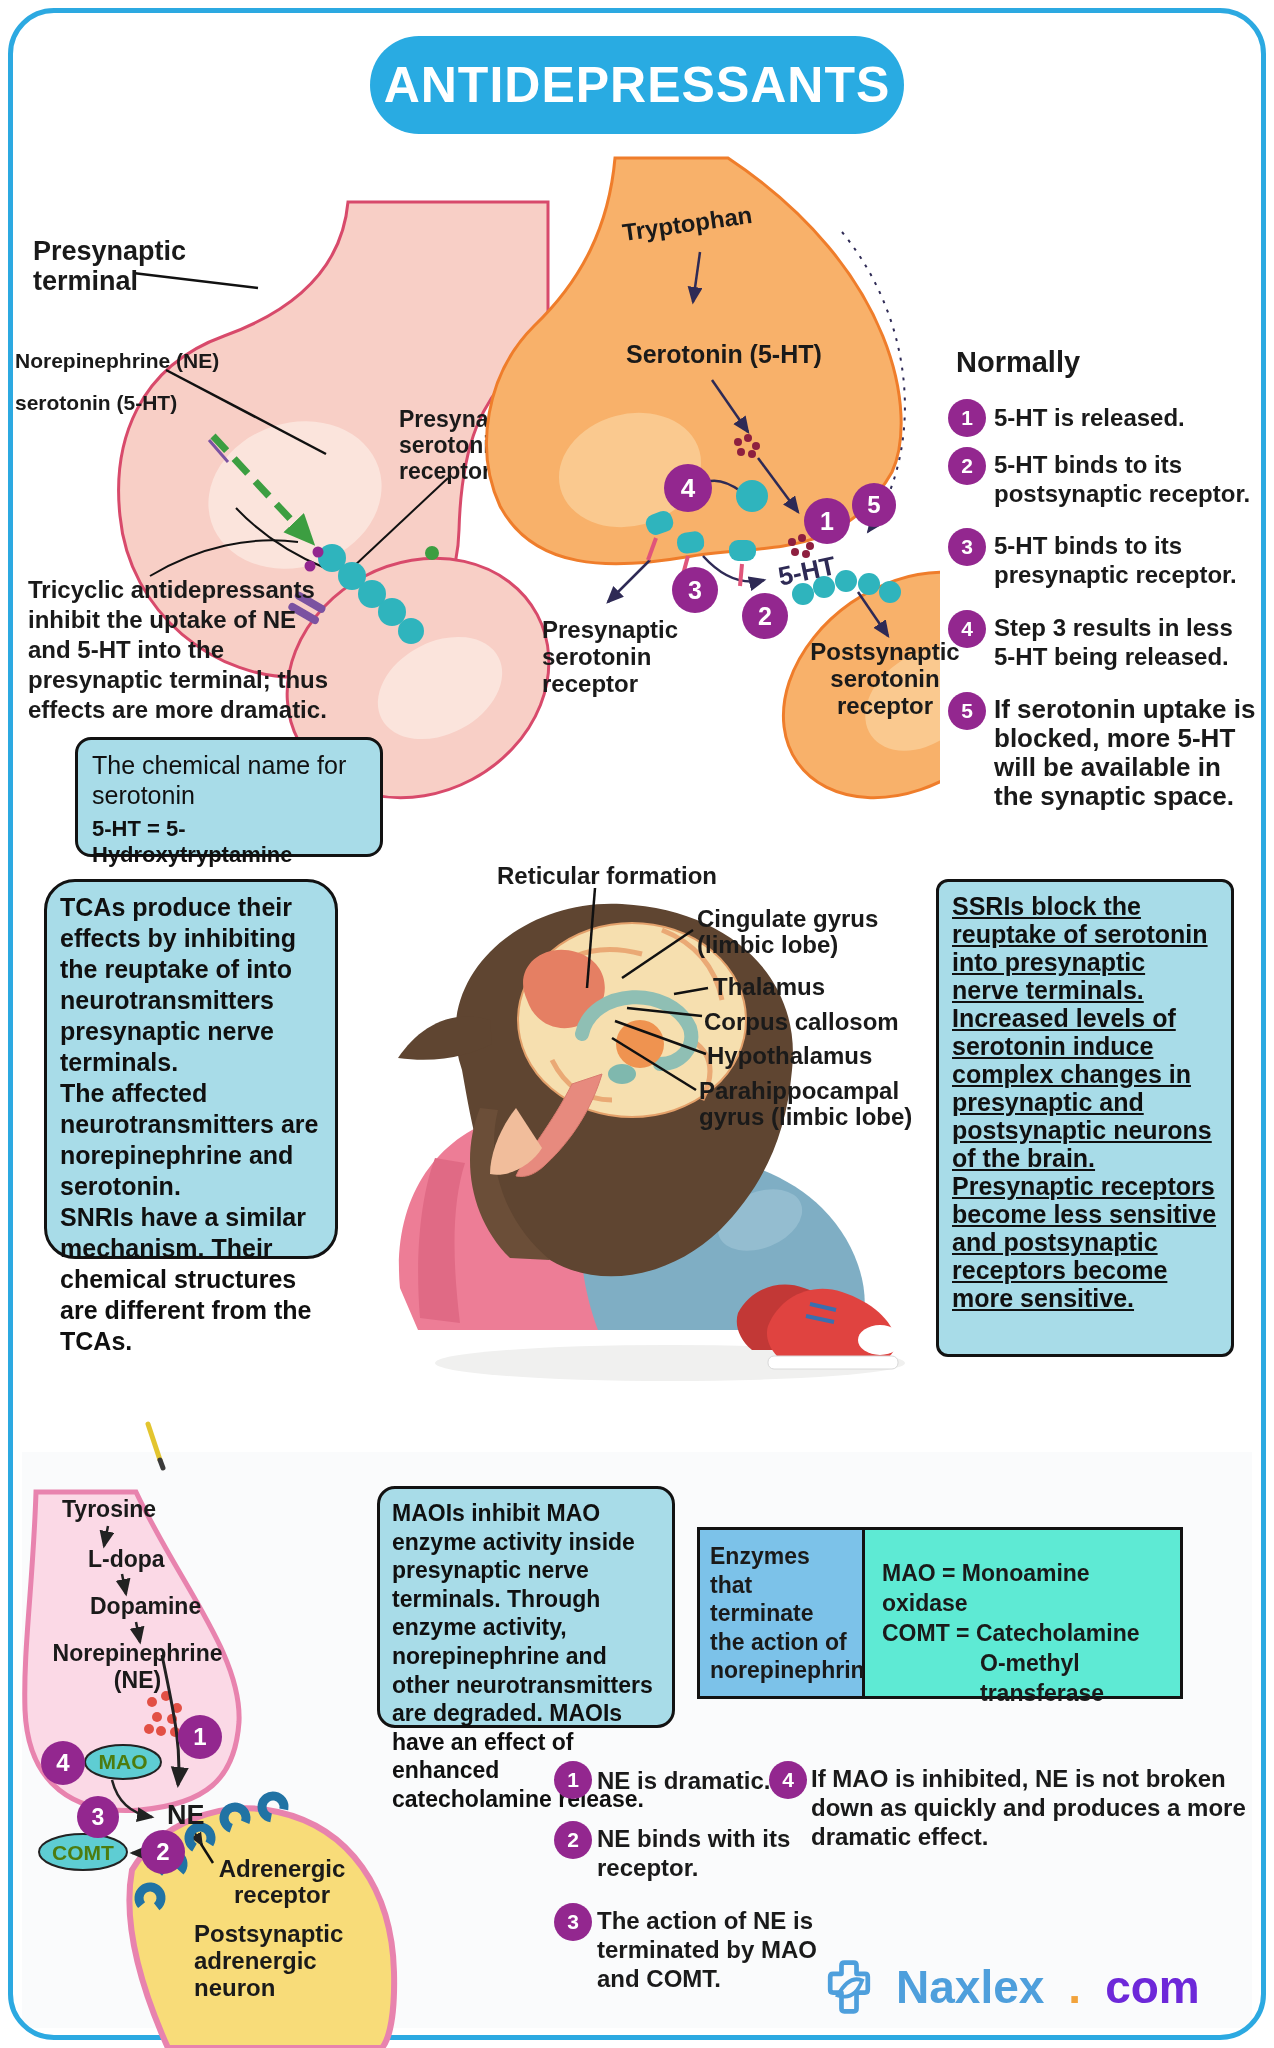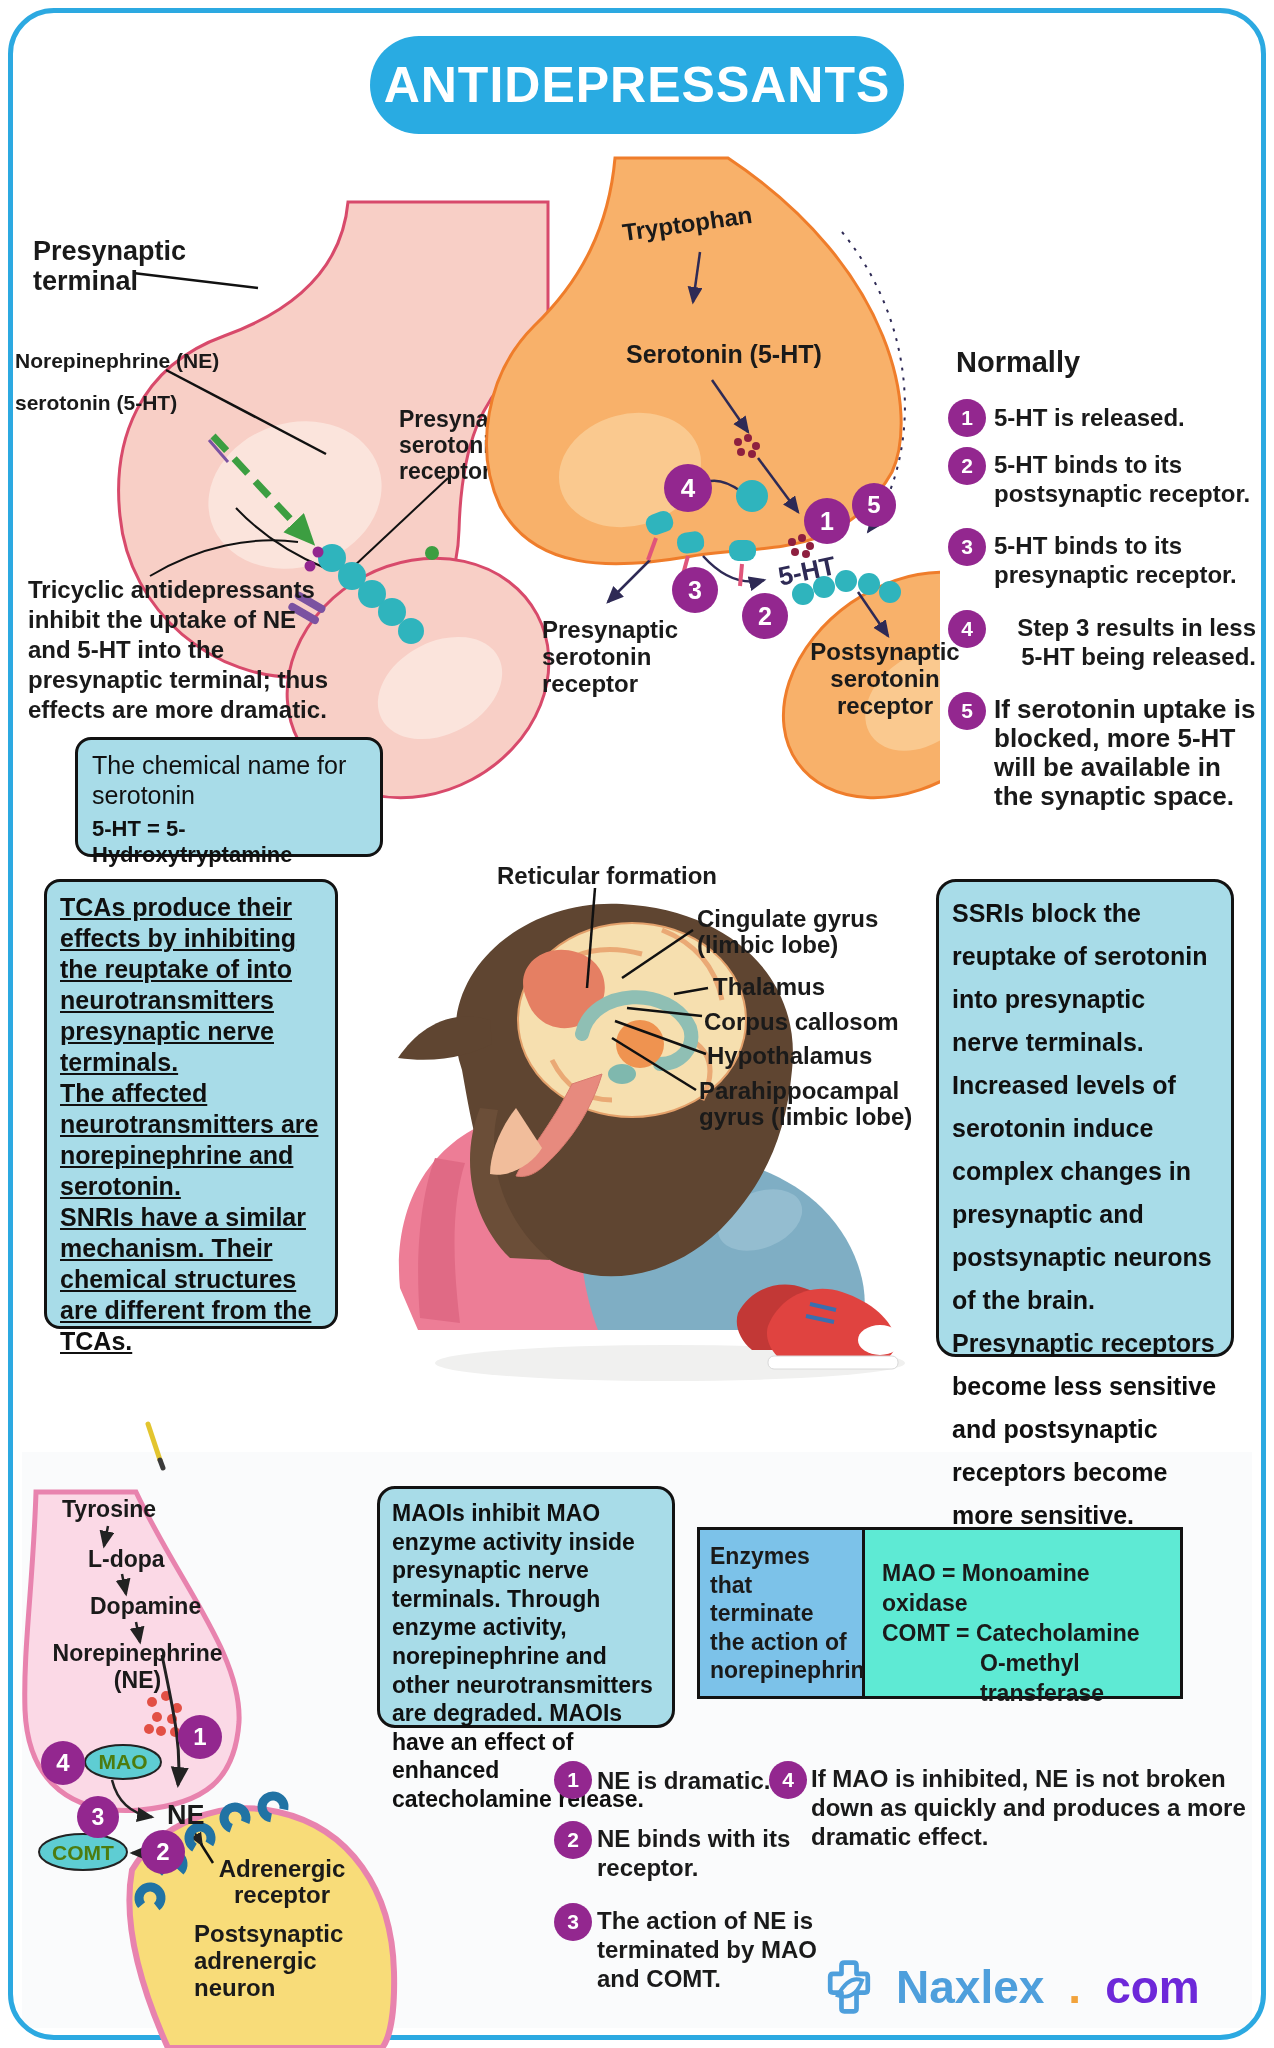--- a/index.html
+++ b/index.html
@@ -171,32 +171,32 @@
   <div class="lbl" style="left:994px;top:450px;width:262px;font-size:24px;line-height:29px;">5-HT binds to its postsynaptic receptor.</div>
 
   <div class="badge" style="left:948px;top:528px;width:38px;height:38px;font-size:21px;">
     <span>3</span>
     </div>
   <div class="lbl" style="left:994px;top:531px;width:262px;font-size:24px;line-height:29px;">5-HT binds to its presynaptic receptor.</div>
 
   <div class="badge" style="left:948px;top:610px;width:38px;height:38px;font-size:21px;">
     <span>4</span>
     </div>
-  <div class="lbl" style="left:994px;top:613px;width:262px;font-size:24px;line-height:29px;text-align:right;">Step 3 results in less 5-HT being released.</div>
+  <div class="lbl" style="left:994px;top:613px;width:262px;font-size:24px;line-height:29px;">Step 3 results in less 5-HT being released.</div>
 
   <div class="badge" style="left:948px;top:692px;width:38px;height:38px;font-size:21px;">
     <span>5</span>
     </div>
   <div class="lbl" style="left:994px;top:695px;width:262px;font-size:26px;line-height:29px;">If serotonin uptake is blocked, more 5-HT will be available in the synaptic space.</div>
 
-  <div class="bluebox pre" style="left:44px;top:879px;width:294px;height:450px;padding:10px 13px;font-size:25px;line-height:31px;border-radius:16px;text-decoration:underline;">TCAs produce their effects by inhibiting the reuptake of into neurotransmitters presynaptic nerve terminals.
+  <div class="bluebox pre" style="left:44px;top:879px;width:294px;height:380px;padding:10px 13px;font-size:25px;line-height:31px;border-radius:31px;">TCAs produce their effects by inhibiting the reuptake of into neurotransmitters presynaptic nerve terminals.
 The affected neurotransmitters are norepinephrine and serotonin.
 SNRIs have a similar mechanism. Their chemical structures are different from the TCAs.</div>
 
-  <div class="bluebox pre" style="left:936px;top:879px;width:298px;height:478px;padding:10px 13px;font-size:25px;line-height:43px;border-radius:20px;">SSRIs block the reuptake of serotonin into presynaptic nerve terminals. Increased levels of serotonin induce complex changes in presynaptic and postsynaptic neurons of the brain.
+  <div class="bluebox pre" style="left:936px;top:879px;width:298px;height:478px;padding:10px 13px;font-size:25px;line-height:28px;border-radius:12px;text-decoration:underline;">SSRIs block the reuptake of serotonin into presynaptic nerve terminals. Increased levels of serotonin induce complex changes in presynaptic and postsynaptic neurons of the brain.
 Presynaptic receptors become less sensitive and postsynaptic receptors become more sensitive.</div>
 
   <svg style="left:340px;top:858px;" width="600" height="540" viewBox="0 0 600 540">
     <ellipse cx="330" cy="505" rx="235" ry="18" fill="#F0F0EF"></ellipse>
 
     <path d="M60,430 C52,348 90,282 160,260 C202,248 242,260 262,292 C300,342 292,422 272,472 L78,472 Z" fill="#ED7D96"></path>
     <path d="M95,300 C80,340 75,400 80,460 L120,465 C112,400 112,345 125,305 Z" fill="#E06A85"></path>
 
     <path d="M248,302 C330,278 432,300 482,350 C522,390 532,442 520,472 L258,472 C238,420 234,352 248,302 Z" fill="#7FAEC4"></path>
     <ellipse cx="420" cy="362" rx="44" ry="28" fill="#94BDD0" transform="rotate(-22 420 362)"></ellipse>

